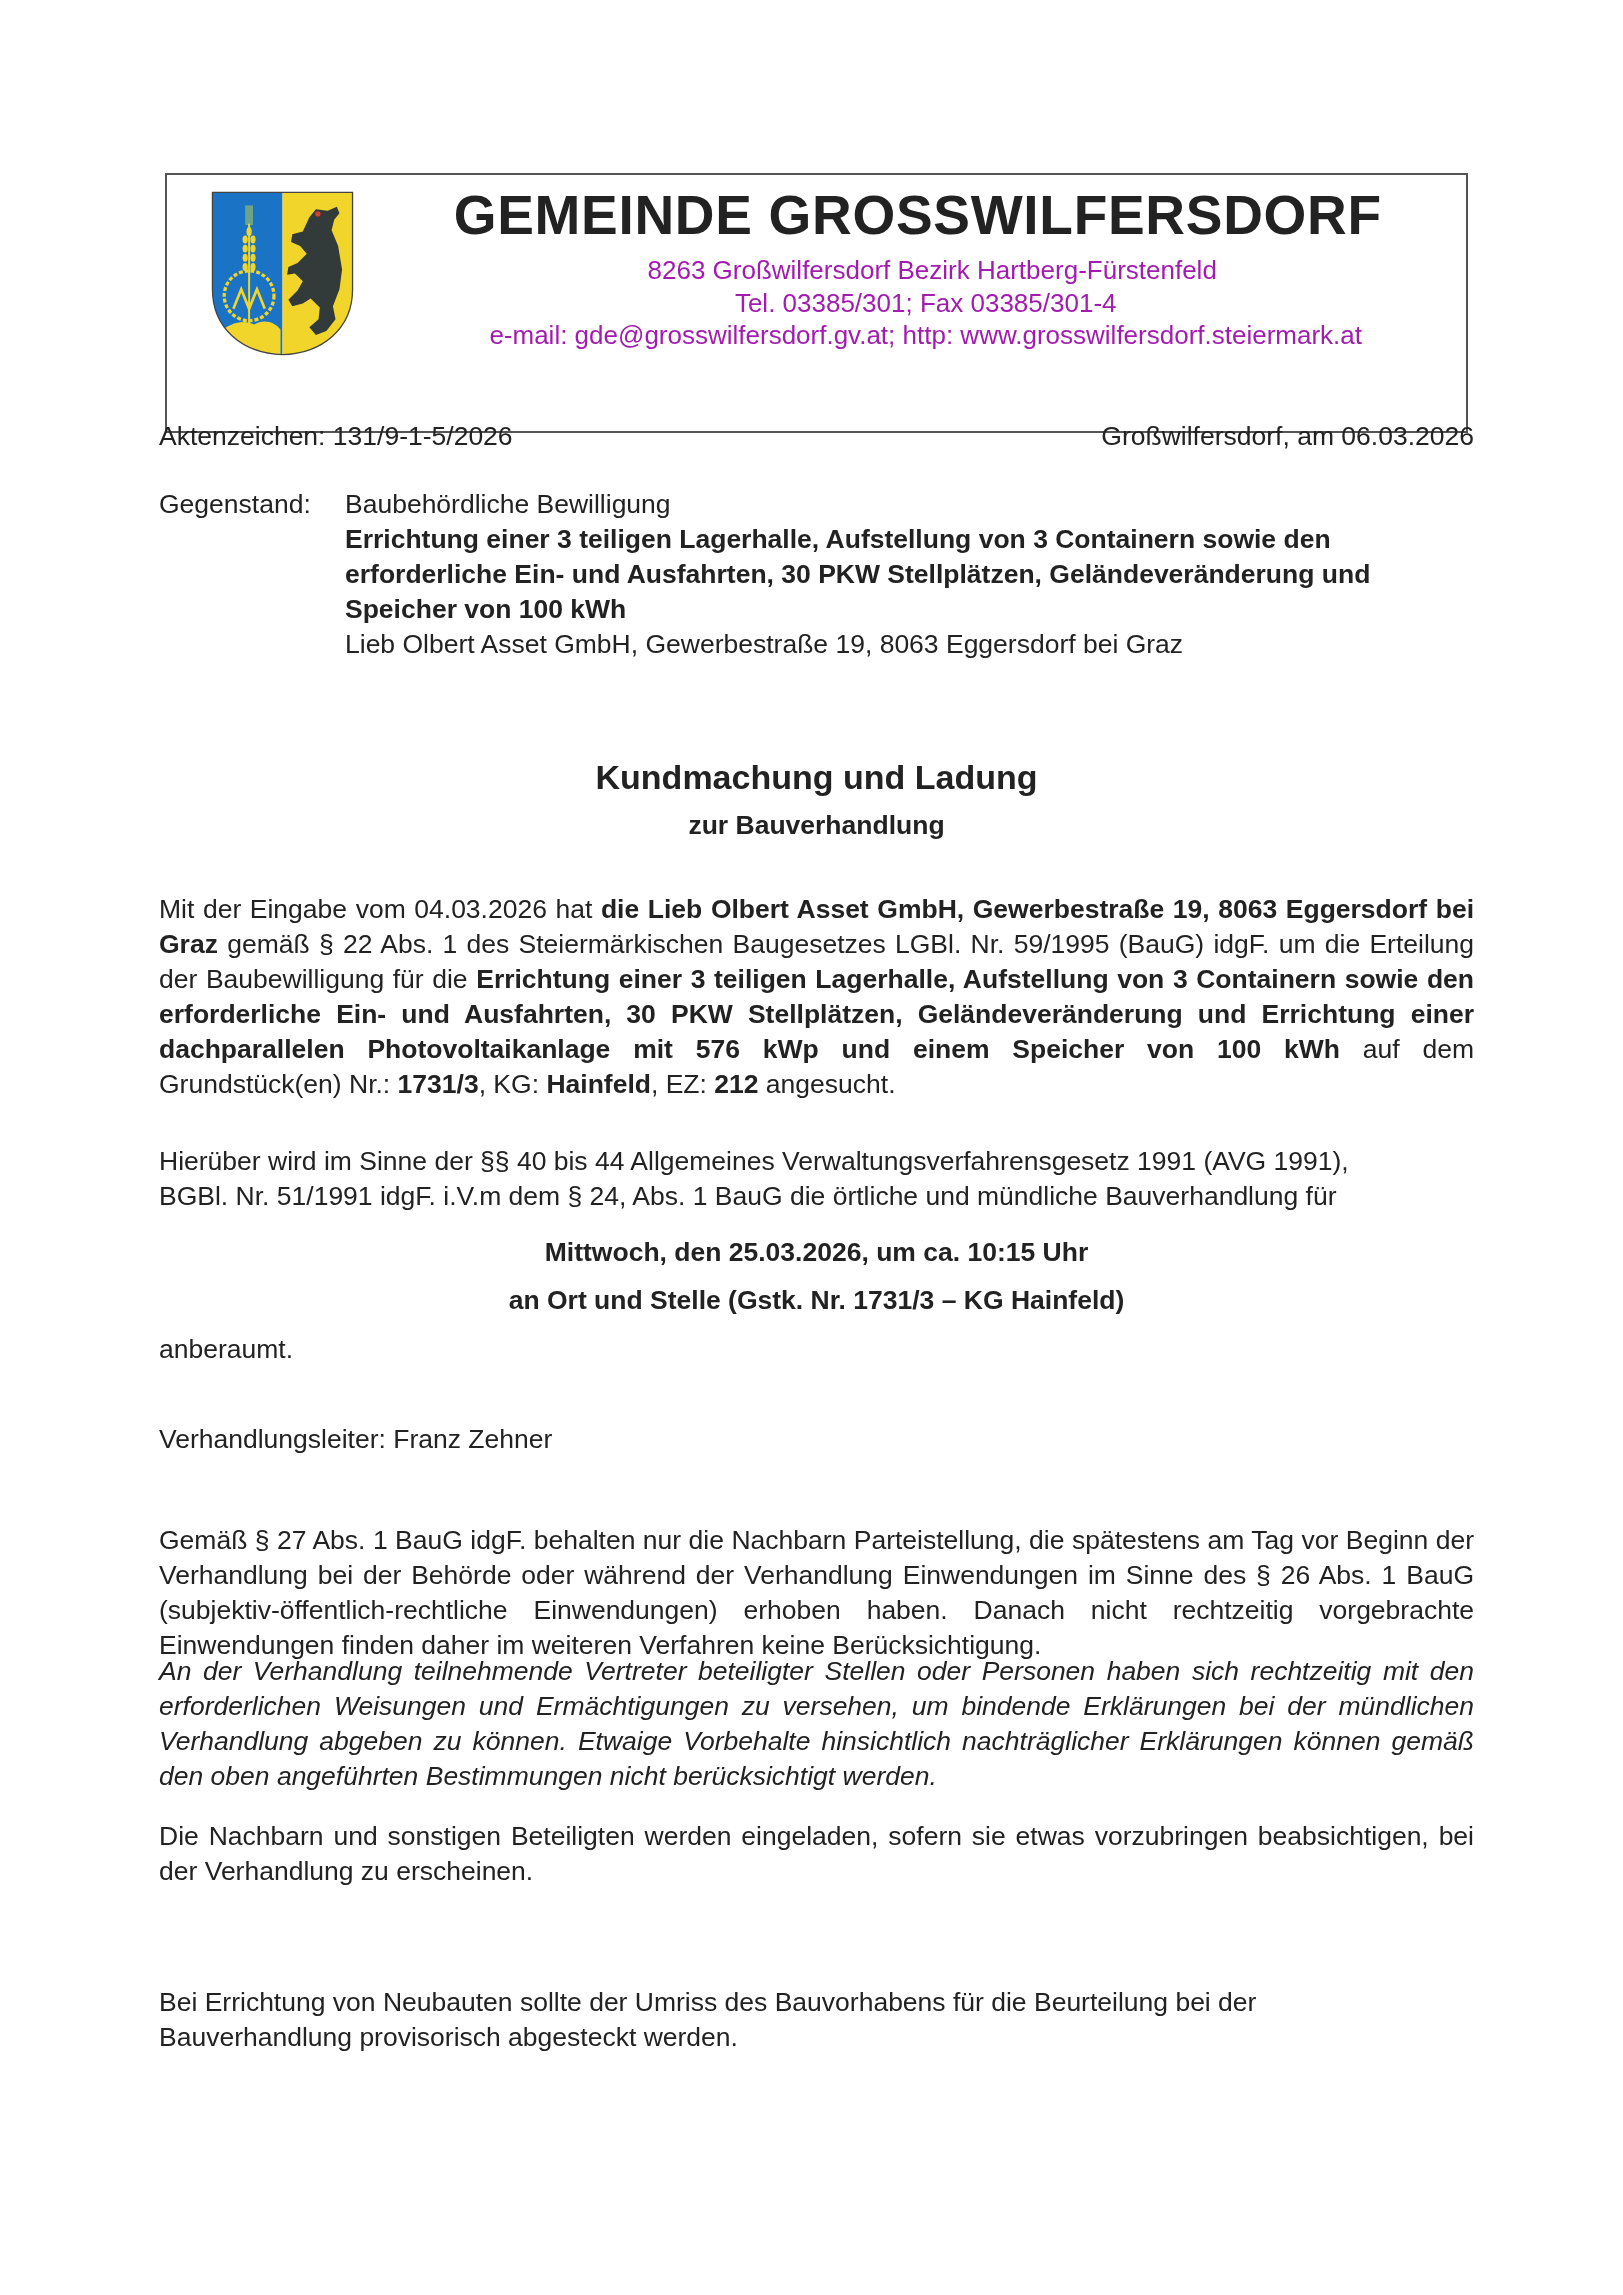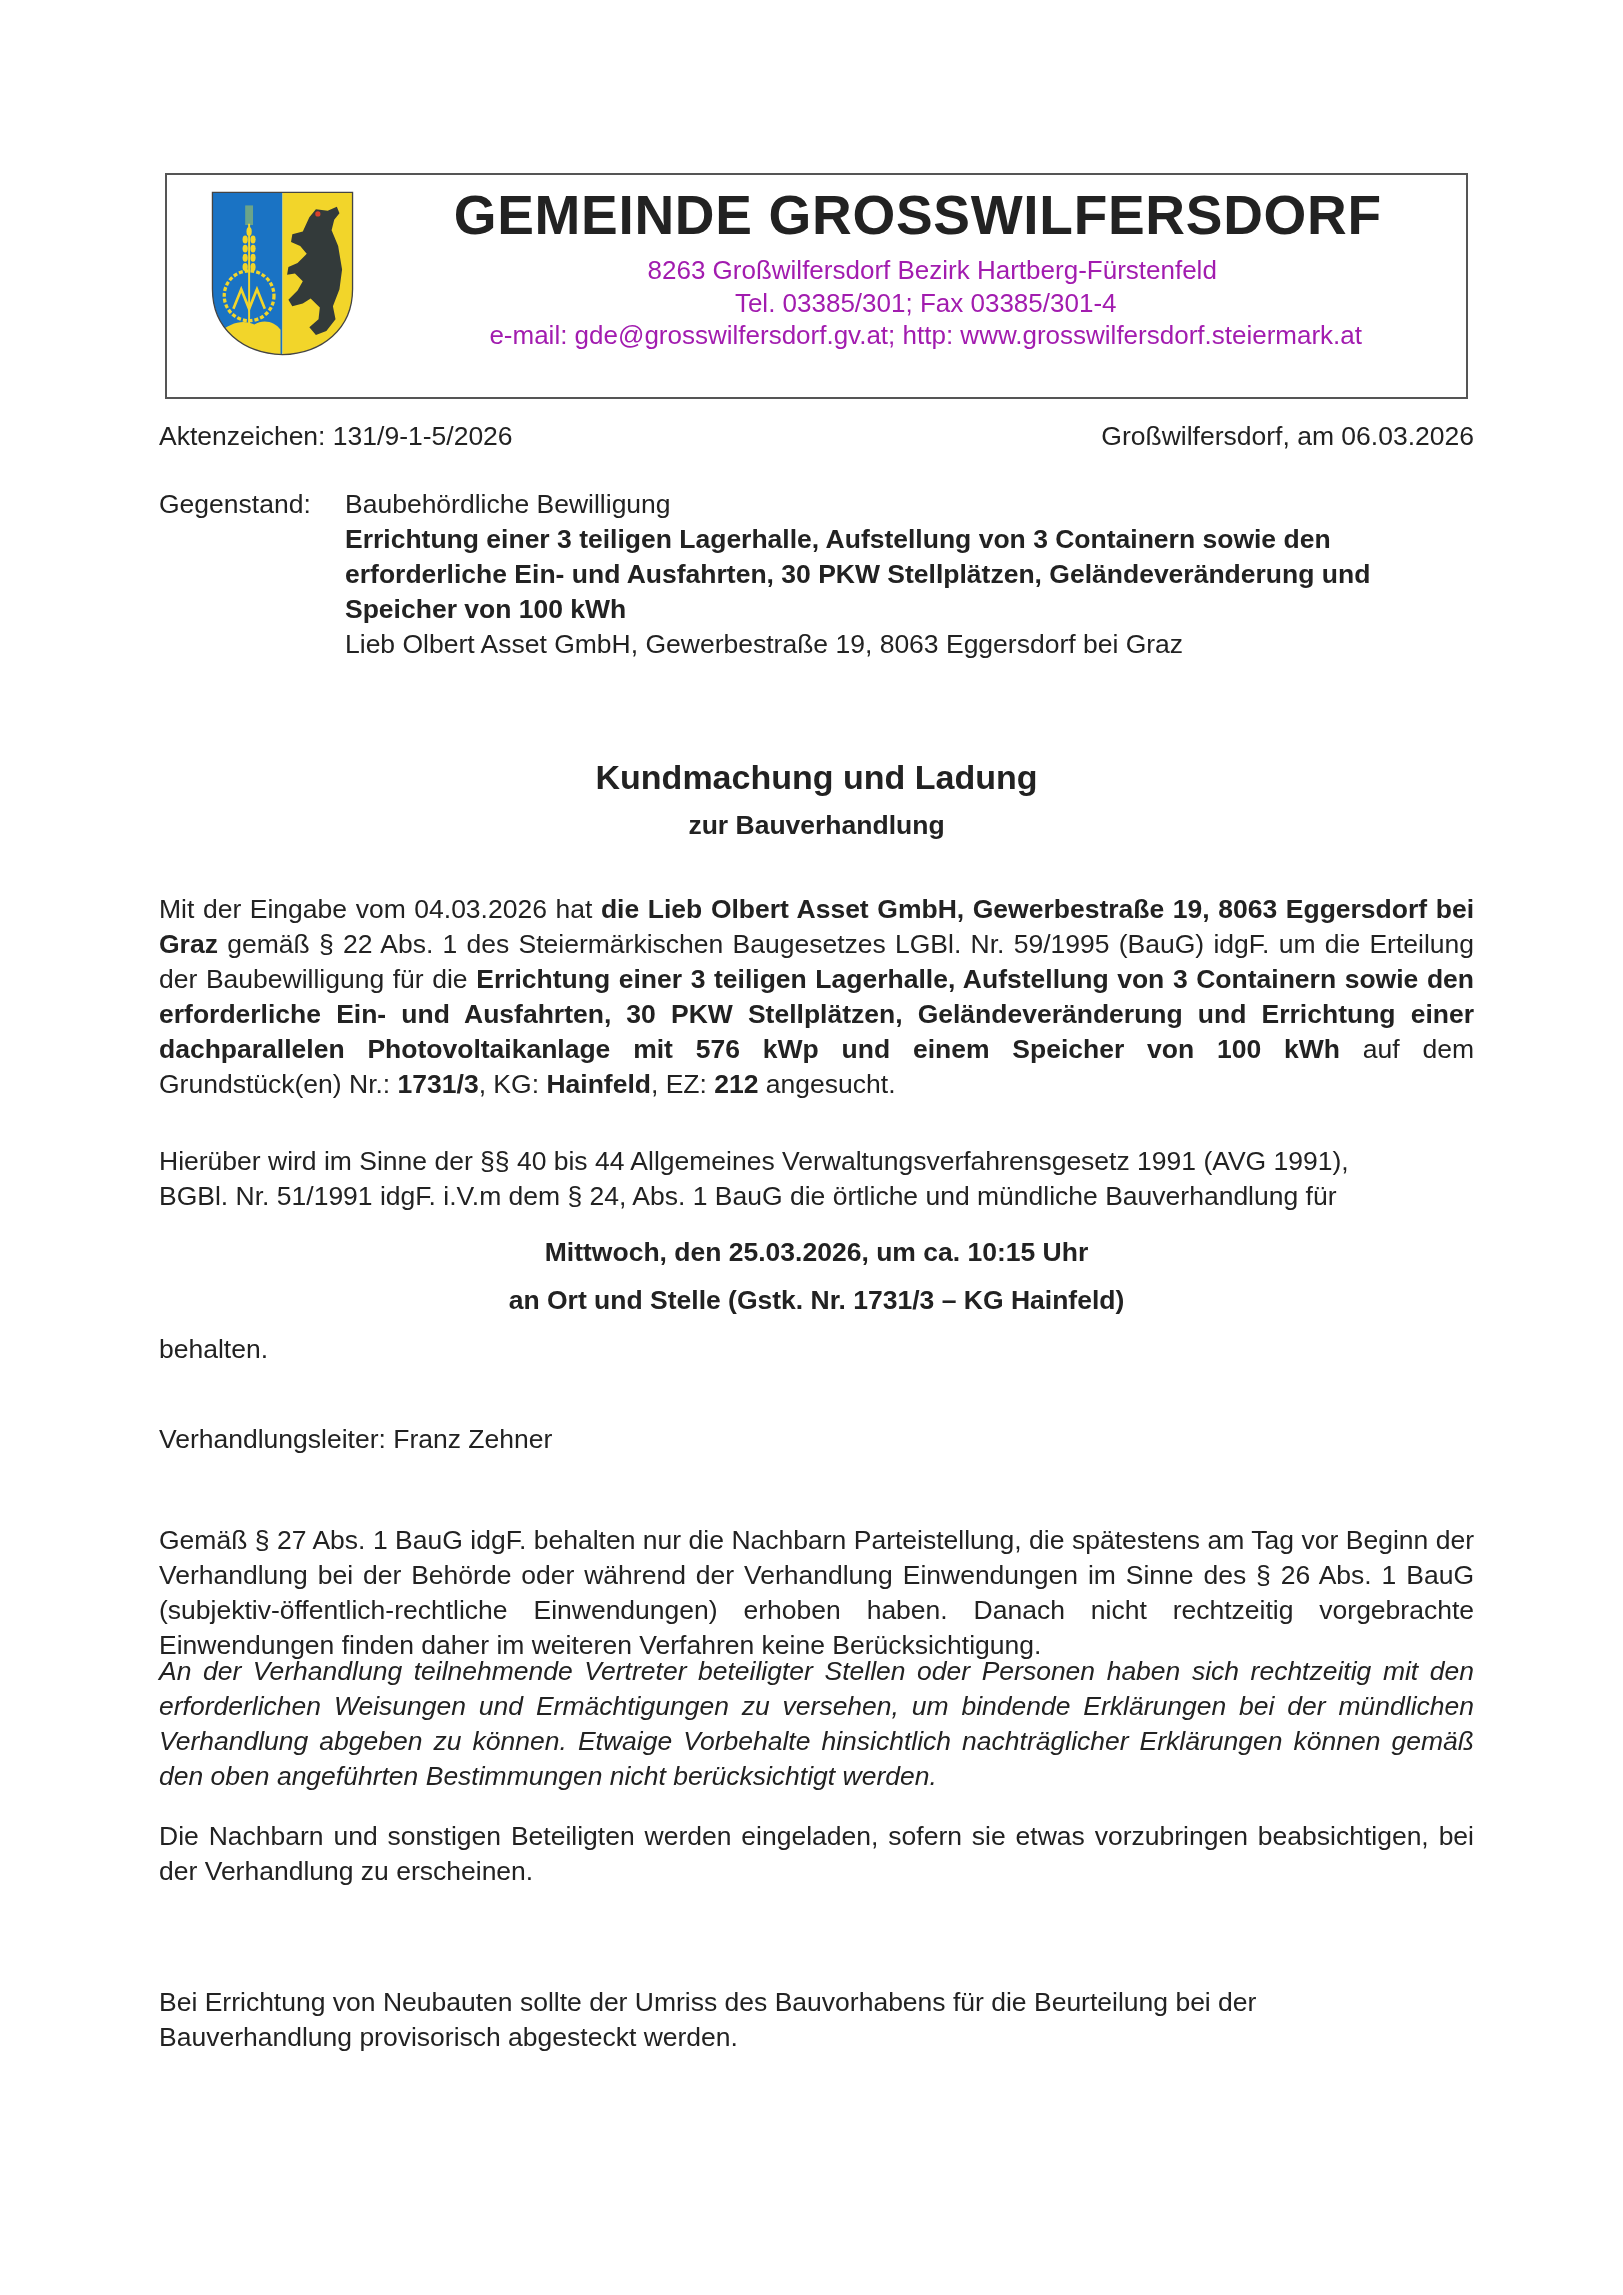--- a/index.html
+++ b/index.html
@@ -1,21 +1,21 @@
 <!DOCTYPE html>
 <html style="font-size:10.5px"><head>
 <meta charset="utf-8">
 <style>
   html, body { margin:0; padding:0; background:#ffffff; }
   body { width:1623px; height:2295px; position:relative; overflow:hidden;
          font-family:"Liberation Sans", sans-serif; color:#222222; }
   .page { position:absolute; left:0; top:0; width:1623px; height:2295px; }
 
   
-  .letterhead { position:absolute; left:165px; top:173px; width:1303px; height:226px;
+  .letterhead { position:absolute; left:165px; top:173px; width:1303px; height:260px;
                 border:2px solid #555555; border-right-width:2.6px; border-bottom-width:2.6px;
                 box-sizing:border-box; background:#ffffff; }
   .crest { position:absolute; left:44px; top:15.7px; width:143px; height:165px; }
   .lh-text { position:absolute; left:196px; right:19.6px; top:0; text-align:center; }
   .lh-title { position:absolute; left:0; right:0; top:9.2px; font-size:55px; font-weight:bold;
               letter-spacing:0.7px; color:#222222; line-height:63px; text-align:center; padding-left:26px; }
   .lh-line { position:absolute; left:16px; right:0; font-size:26px; line-height:30px; color:#a21caf; text-align:center; }
   .lh-l1 { top:80px; padding-left:39px; }
   .lh-l2 { top:113px; padding-left:26px; }
   .lh-l3 { top:145px; padding-left:26px; }
@@ -118,21 +118,21 @@
 
   <p class="abs full p1 body-text justify"><span>Mit der Eingabe vom 04.03.2026 hat </span><b>die Lieb Olbert Asset GmbH, Gewerbestraße 19, 8063 Eggersdorf bei Graz</b><span> gemäß § 22 Abs. 1 des Steiermärkischen Baugesetzes LGBl. Nr. 59/1995 (BauG) idgF. um die Erteilung der Baubewilligung für die </span><b>Errichtung einer 3 teiligen Lagerhalle, Aufstellung von 3 Containern sowie den erforderliche Ein- und Ausfahrten, 30 PKW Stellplätzen, Geländeveränderung und Errichtung einer dachparallelen Photovoltaikanlage mit 576 kWp und einem Speicher von 100 kWh</b><span> auf dem Grundstück(en) Nr.: </span><b>1731/3</b><span>, KG: </span><b>Hainfeld</b><span>, EZ: </span><b>212</b><span> angesucht.</span></p>
 
   <div class="abs full p2 body-text">
     <div>Hierüber wird im Sinne der §§ 40 bis 44 Allgemeines Verwaltungsverfahrensgesetz 1991 (AVG 1991),</div>
     <div>BGBl. Nr. 51/1991 idgF. i.V.m dem § 24, Abs. 1 BauG die örtliche und mündliche Bauverhandlung für</div>
   </div>
 
   <div class="abs full when1 body-text center b">Mittwoch, den 25.03.2026, um ca. 10:15 Uhr</div>
   <div class="abs full when2 body-text center b">an Ort und Stelle (Gstk. Nr. 1731/3 – KG Hainfeld)</div>
-  <div class="abs left anberaumt body-text">behalten.</div>
+  <div class="abs left anberaumt body-text">anberaumt.</div>
   <div class="abs left leiter body-text">Verhandlungsleiter: Franz Zehner</div>
 
   <p class="abs full p3 body-text justify">Gemäß § 27 Abs. 1 BauG idgF. behalten nur die Nachbarn Parteistellung, die spätestens am Tag vor Beginn der Verhandlung bei der Behörde oder während der Verhandlung Einwendungen im Sinne des § 26 Abs. 1 BauG (subjektiv-öffentlich-rechtliche Einwendungen) erhoben haben. Danach nicht rechtzeitig vorgebrachte Einwendungen finden daher im weiteren Verfahren keine Berücksichtigung.</p>
   <p class="abs full p4 body-text justify">An der Verhandlung teilnehmende Vertreter beteiligter Stellen oder Personen haben sich rechtzeitig mit den erforderlichen Weisungen und Ermächtigungen zu versehen, um bindende Erklärungen bei der mündlichen Verhandlung abgeben zu können. Etwaige Vorbehalte hinsichtlich nachträglicher Erklärungen können gemäß den oben angeführten Bestimmungen nicht berücksichtigt werden.</p>
   <p class="abs full p5 body-text justify">Die Nachbarn und sonstigen Beteiligten werden eingeladen, sofern sie etwas vorzubringen beabsichtigen, bei der Verhandlung zu erscheinen.</p>
   <p class="abs p7 body-text" style="left:159px;width:1230px;">Bei Errichtung von Neubauten sollte der Umriss des Bauvorhabens für die Beurteilung bei der Bauverhandlung provisorisch abgesteckt werden.</p>
 
 </div>
 
 

